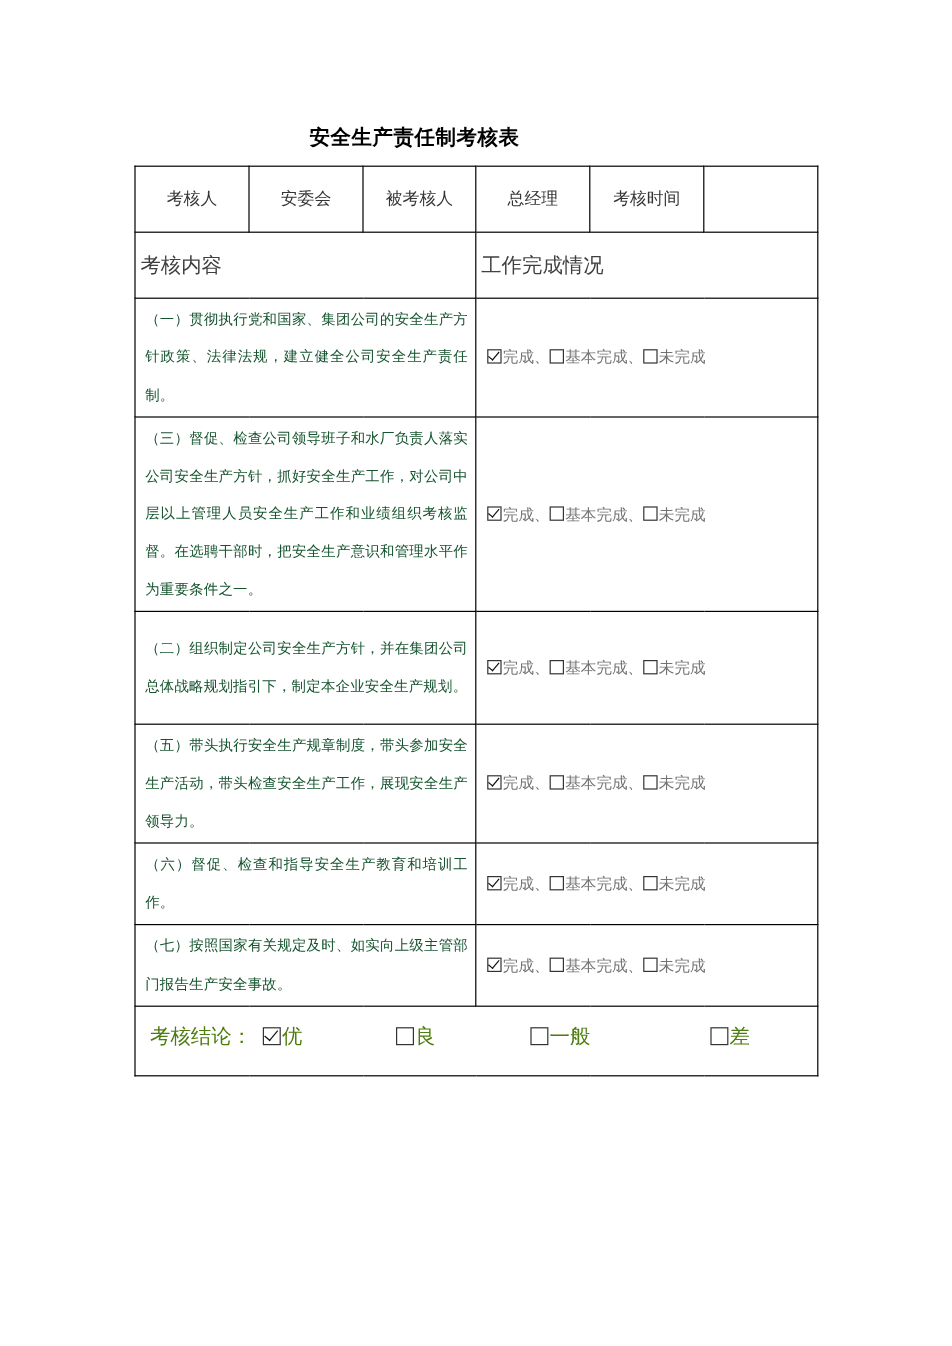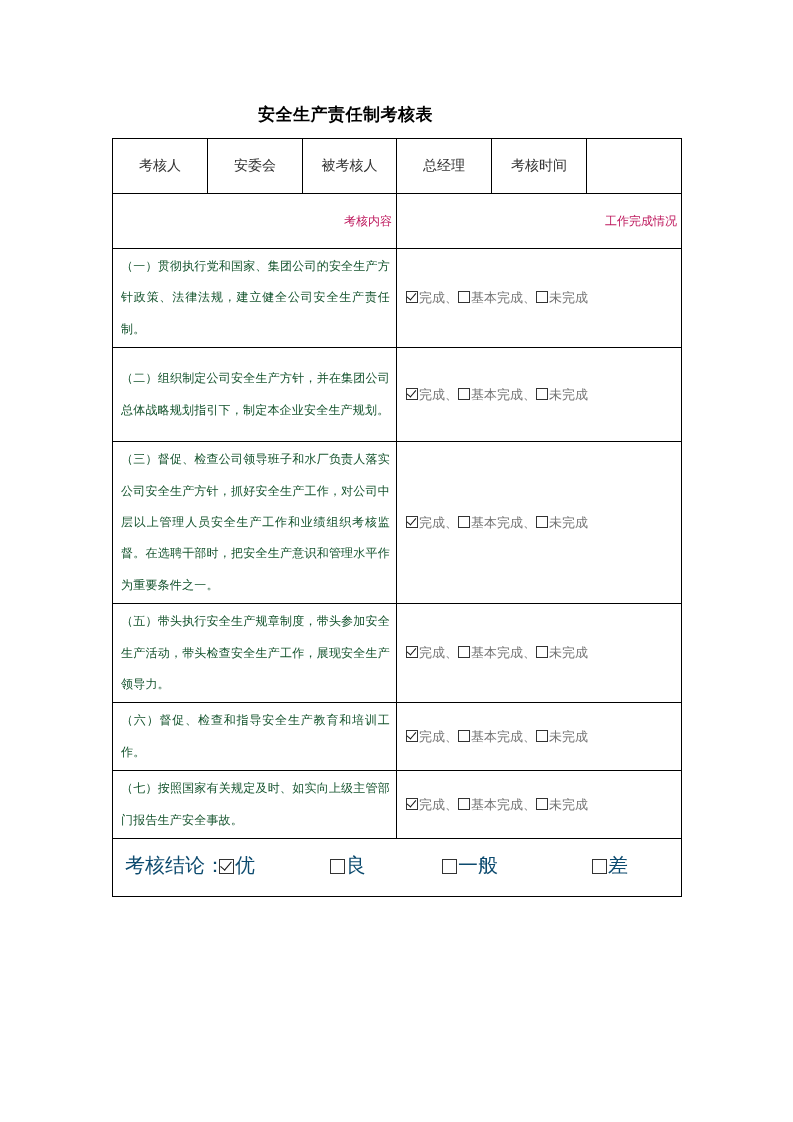--- a/index.html
+++ b/index.html
@@ -1,28 +1,28 @@
 <!DOCTYPE html>
 <html><head>
 <meta charset="utf-8">
 <style>
   html, body { margin: 0; padding: 0; background: #ffffff; }
   body { width: 793px; height: 1122px; position: relative; font-family: "DejaVu Serif", "Liberation Serif", serif; color: #222; }
   .title { position: absolute; top: 103px; left: 0; width: 691px; text-align: center; font-family: "DejaVu Sans", "Liberation Sans", sans-serif; font-weight: bold; font-size: 17px; color: #000; letter-spacing: 0.5px; }
   table { position: absolute; top: 138px; left: 112px; width: 569px; border-collapse: collapse; table-layout: fixed; }
   td { border: 1.3px solid #000; padding: 4px; vertical-align: middle; }
   .hdr td { height: 46px; text-align: center; font-size: 14px; color: #333; }
-  .sec td { height: 46px; text-align: right; font-size: 12px; color: #be185d; }
+  .sec td { height: 46px; text-align: left; font-size: 17px; color: #404040; }
   .content { padding: 2px 6px 2px 8px; font-size: 12px; line-height: 31.4px; color: #14532d; text-align: justify; letter-spacing: 0.2px; }
   .status { padding-left: 9px; font-size: 13px; color: #737373; white-space: nowrap; }
   .box { display: inline-block; width: 12px; height: 12px; border: 1px solid #333; vertical-align: -1px; position: relative; margin-right: 1px; box-sizing: border-box; }
   .box.checked::after { content: ""; position: absolute; left: 2px; top: -1px; width: 4px; height: 8px; border-right: 1.6px solid #111; border-bottom: 1.6px solid #111; transform: rotate(40deg); }
   .box.big { width: 15px; height: 15px; vertical-align: -2px; }
   .box.big.checked::after { left: 3px; top: -1px; width: 5px; height: 10px; }
-  .conclusion td { height: 49px; font-size: 20px; color: #0c4a6e; vertical-align: top; text-align: center; }
+  .conclusion td { height: 49px; font-size: 17px; color: #4d7c0f; vertical-align: top; text-align: center; }
   .conc-wrap { position: relative; height: 49px; }
   .conc-label { position: absolute; left: 8px; top: 9px; }
   .conc-opt { position: absolute; top: 9px; }
 </style>
 </head>
 <body>
 
 <div class="title">安全生产责任制考核表</div>
 
 <table>
@@ -47,28 +47,28 @@
     <td colspan="3">考核内容</td>
     <td colspan="3">工作完成情况</td>
   </tr>
 
   <tr style="height:94px">
     <td colspan="3" class="content">（一）贯彻执行党和国家、集团公司的安全生产方针政策、法律法规，建立健全公司安全生产责任制。</td>
     <td colspan="3" class="status">
       <span class="box checked"></span><span>完成、</span><span class="box"></span><span>基本完成、</span><span class="box"></span><span>未完成</span>
     </td>
   </tr>
-  <tr style="height:94px">
-    <td colspan="3" class="content">（二）组织制定公司安全生产方针，并在集团公司总体战略规划指引下，制定本企业安全生产规划。</td>
+  <tr style="height:157px">
+    <td colspan="3" class="content">（三）督促、检查公司领导班子和水厂负责人落实公司安全生产方针，抓好安全生产工作，对公司中层以上管理人员安全生产工作和业绩组织考核监督。在选聘干部时，把安全生产意识和管理水平作为重要条件之一。</td>
     <td colspan="3" class="status">
       <span class="box checked"></span><span>完成、</span><span class="box"></span><span>基本完成、</span><span class="box"></span><span>未完成</span>
     </td>
   </tr>
-  <tr style="height:157px">
-    <td colspan="3" class="content">（三）督促、检查公司领导班子和水厂负责人落实公司安全生产方针，抓好安全生产工作，对公司中层以上管理人员安全生产工作和业绩组织考核监督。在选聘干部时，把安全生产意识和管理水平作为重要条件之一。</td>
+  <tr style="height:94px">
+    <td colspan="3" class="content">（二）组织制定公司安全生产方针，并在集团公司总体战略规划指引下，制定本企业安全生产规划。</td>
     <td colspan="3" class="status">
       <span class="box checked"></span><span>完成、</span><span class="box"></span><span>基本完成、</span><span class="box"></span><span>未完成</span>
     </td>
   </tr>
   <tr style="height:97px">
     <td colspan="3" class="content">（五）带头执行安全生产规章制度，带头参加安全生产活动，带头检查安全生产工作，展现安全生产领导力。</td>
     <td colspan="3" class="status">
       <span class="box checked"></span><span>完成、</span><span class="box"></span><span>基本完成、</span><span class="box"></span><span>未完成</span>
     </td>
   </tr>

